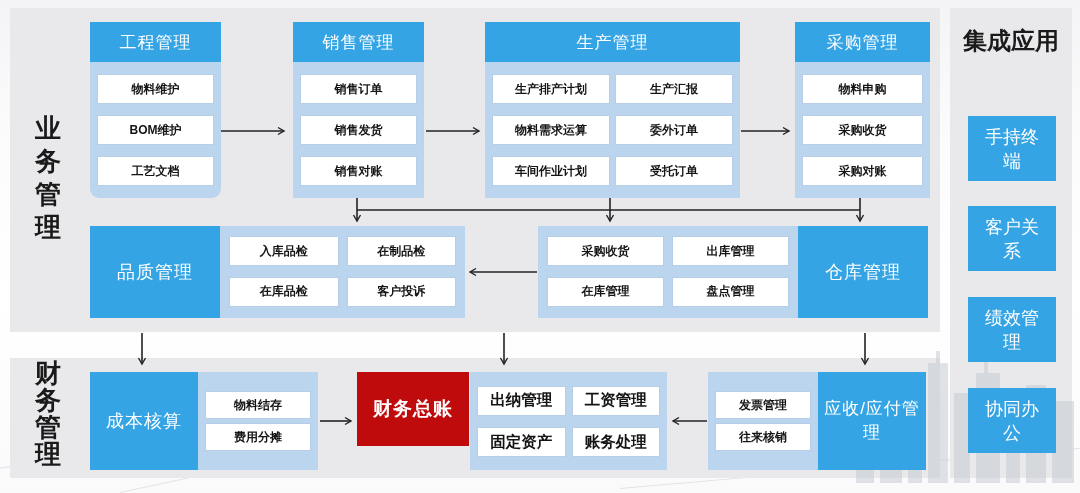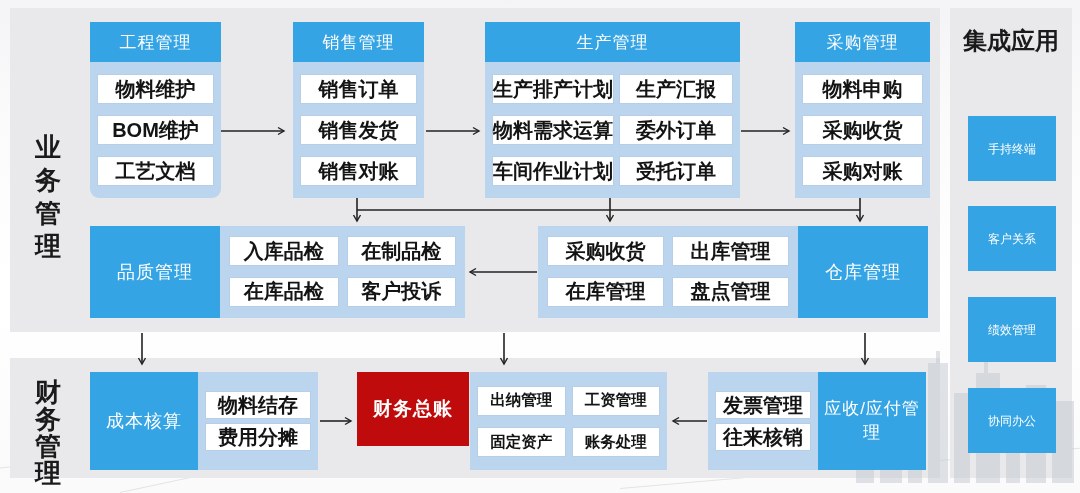--- a/index.html
+++ b/index.html
@@ -15,39 +15,39 @@
   .bg-line.l2 { width:520px; left:120px; top:492px; transform:rotate(-12deg); }
   .bg-line.l3 { width:480px; left:620px; top:488px; transform:rotate(-5deg); }
 
   .panel { position:absolute; background:var(--panel,#e9e9eb); }
   #panel-business { left:10px; top:8px;   width:930px; height:324px; }
   #panel-finance  { left:10px; top:358px; width:930px; height:120px; }
   #panel-side     { left:950px; top:8px;  width:122px; height:470px; }
 
   .vlabel {
     position:absolute; width:30px; color:#1a1a1a; font-weight:bold;
-    font-size:26px; line-height:33px; text-align:center; word-break:break-all; z-index:3;margin-top:19px;
+    font-size:26px; line-height:33px; text-align:center; word-break:break-all; z-index:3;
   }
   #label-business { left:33px; top:112px; }
   #label-finance  { left:33px; top:360px; line-height:27px; }
 
   .skyline { position:absolute; right:0; bottom:10px; z-index:1; opacity:.5; }
 
   .col { position:absolute; top:22px; height:176px; background:var(--lightBlue,#bcd5ee); display:flex; flex-direction:column; z-index:2; }
   .col-header { height:40px; flex:0 0 40px; background:var(--blue,#35a4e4); color:#fff; font-size:17px;
     display:flex; align-items:center; justify-content:center; letter-spacing:1px; }
   .col-body { flex:1; display:flex; flex-direction:column; justify-content:space-evenly; padding:0 8px; }
   .col-body-grid { flex:1; display:grid; grid-template-columns:1fr 1fr; column-gap:7px;
     grid-auto-rows:28px; align-content:space-evenly; padding:0 8px; }
   #col-engineering { left:90px;  width:131px;border-radius:9px; }
   #col-sales      { left:293px; width:131px; }
   #col-production { left:485px; width:255px; }
   #col-purchasing { left:795px; width:135px; }
 
-  .wi { background:#fff; color:#141414; font-weight:bold; font-size:20px; height:28px;
+  .wi { background:#fff; color:#141414; font-weight:bold; font-size:12px; height:28px;
     display:flex; align-items:center; justify-content:center; white-space:nowrap; box-shadow:0 0 0 1px rgba(0,0,0,.03); }
 
   .bluebox { position:absolute; background:var(--blue,#35a4e4); color:#fff; display:flex;
     align-items:center; justify-content:center; text-align:center; font-size:18px; letter-spacing:1px; z-index:2; }
   .lcontainer { position:absolute; background:var(--lightBlue,#bcd5ee); z-index:2; }
   .grid2 { display:grid; grid-template-columns:1fr 1fr; column-gap:10px; grid-auto-rows:29px;
     align-content:space-evenly; padding:0 10px; height:100%; }
   .stack { display:flex; flex-direction:column; justify-content:space-evenly; padding:14px 8px; height:100%; }
 
   
@@ -65,21 +65,21 @@
   #cashier-container .grid2 { column-gap:8px; grid-auto-rows:27px; padding:0 8px; }
   #cashier-container .wi { font-size:15.5px; }
   #invoice-container { left:708px; top:372px; width:110px; height:98px; }
   #arap-box          { left:818px; top:372px; width:108px; height:98px; font-size:17px; line-height:24px; padding:0 6px; }
   #cost-container .wi, #invoice-container .wi { height:26px; }
 
   
   #side-title { position:absolute; left:950px; top:26px; width:122px; text-align:center;
     font-size:24px; font-weight:bold; color:#1a1a1a; line-height:30px; z-index:2; }
   .side-box { position:absolute; left:968px; width:88px; height:65px; background:var(--blue,#35a4e4);
-    color:#fff; font-size:12px; line-height:24px; display:flex; align-items:center; justify-content:center;
+    color:#fff; font-size:18px; line-height:24px; display:flex; align-items:center; justify-content:center;
     text-align:center; padding:0 14px; z-index:2; }
   #side-box-0 { top:116px; } #side-box-1 { top:206px; } #side-box-2 { top:297px; } #side-box-3 { top:388px; }
 
   .arrows { position:absolute; left:0; top:0; z-index:4; pointer-events:none; }
 </style>
 </head>
 <body>
 
 <div class="stage">
 

